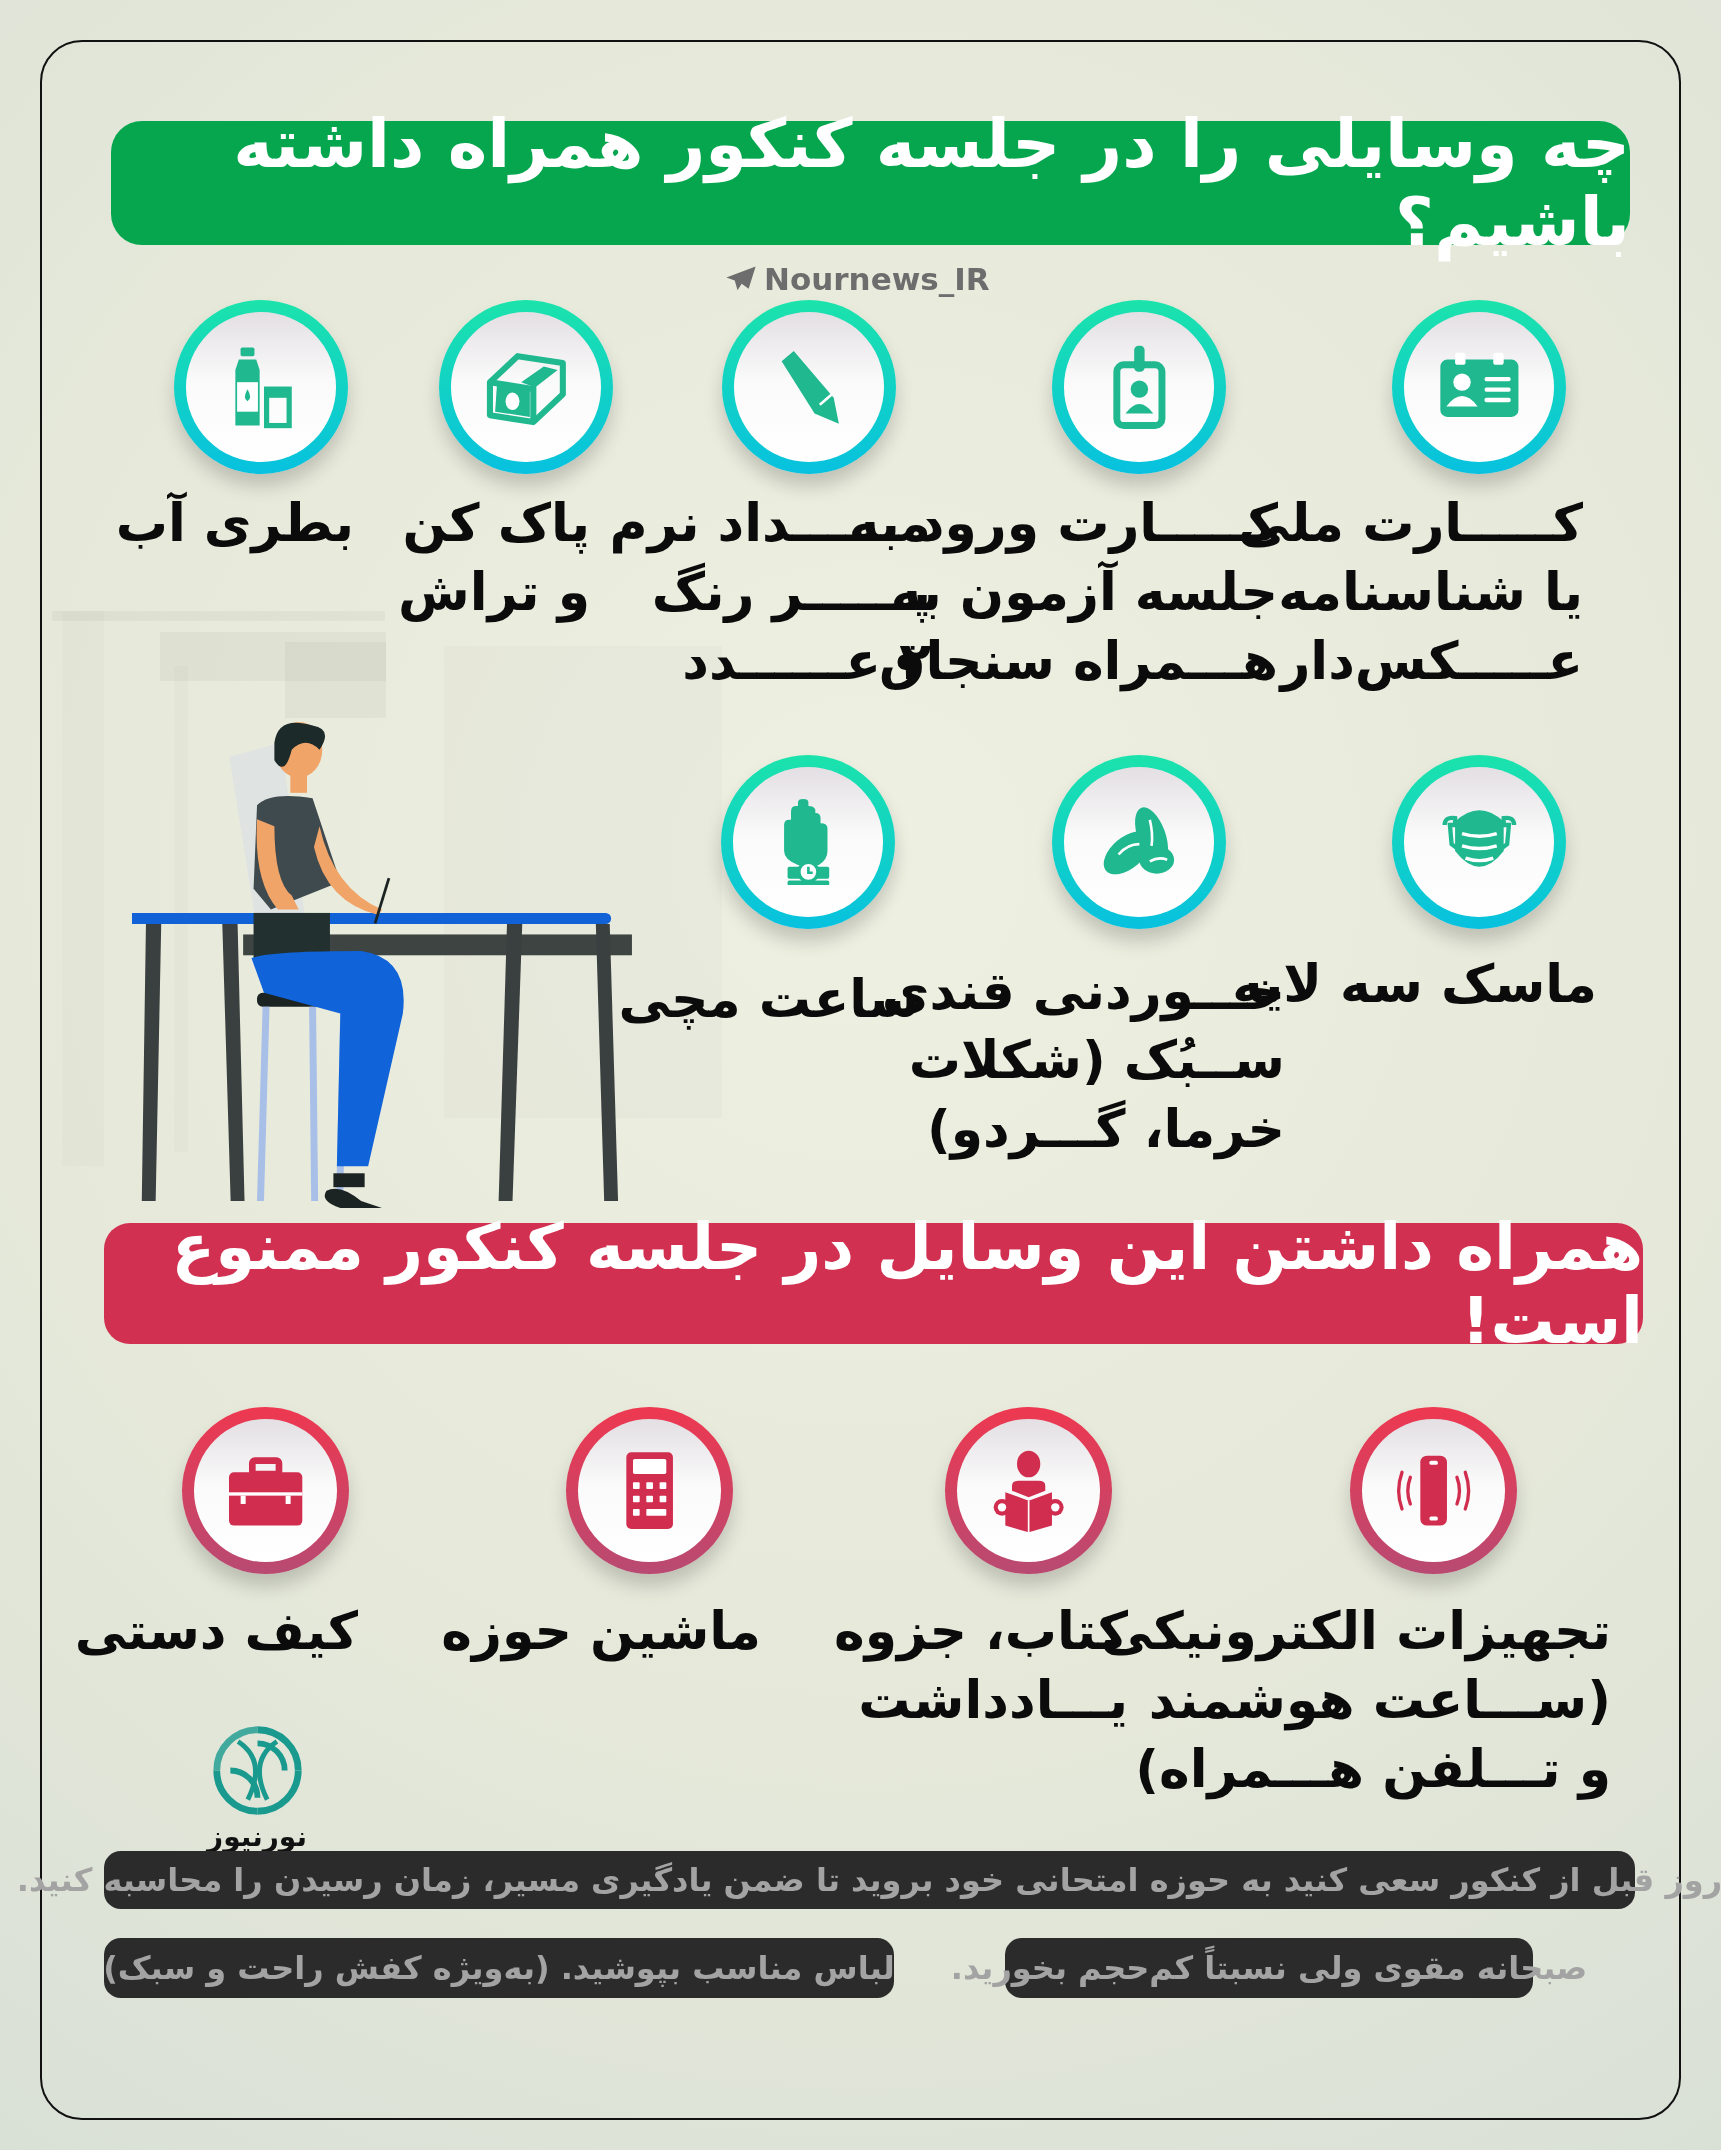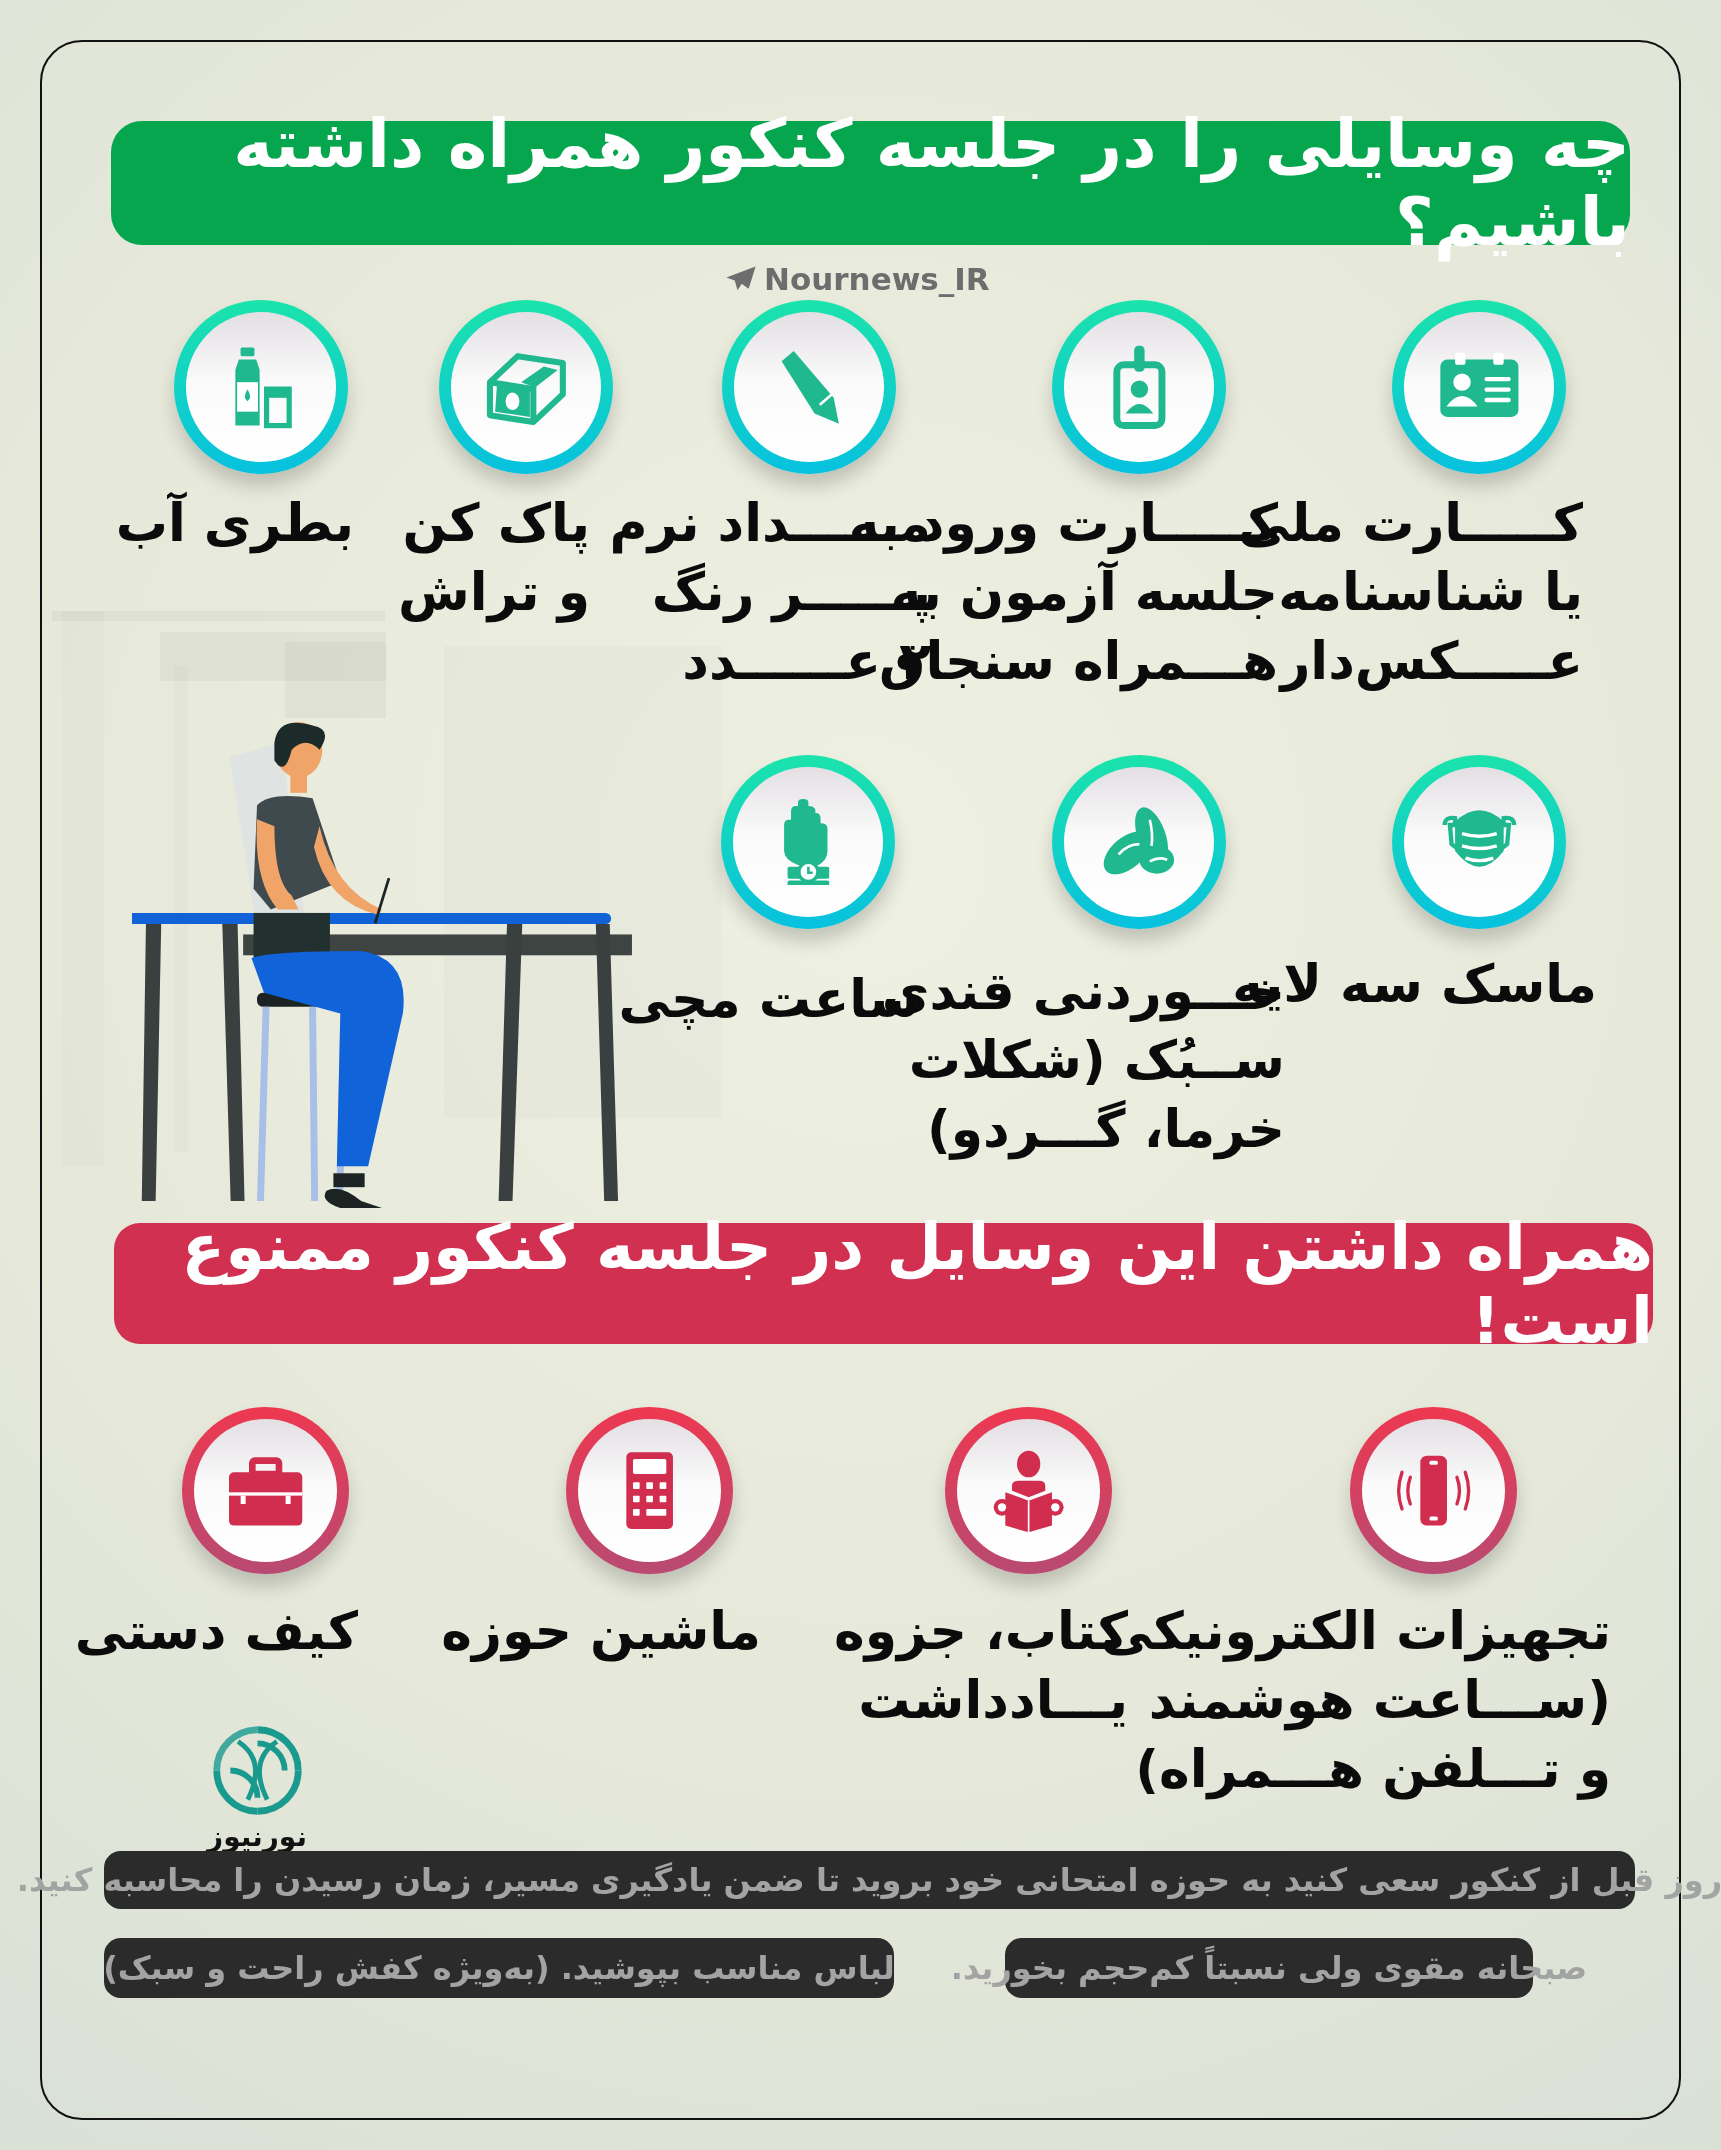--- a/index.html
+++ b/index.html
@@ -11,21 +11,21 @@
   .frame {
     position:absolute; left:40px; top:40px; width:1641px; height:2080px;
     border:2.1px solid #111; border-radius:42px; box-sizing:border-box;
   }
   .bgshape { position:absolute; background:rgba(150,150,140,0.10); }
   .banner {
     position:absolute; display:flex; align-items:center; justify-content:flex-end;
     color:#fff; font-weight:bold; direction:rtl;
   }
   .banner-green { left:111px; top:121px; width:1519px; height:124px; background:#06a64f; border-radius:31px; font-size:67px; }
-  .banner-red { left:114px; top:1223px; width:1539px; height:121px; background:#d13050; border-radius:26px; font-size:64px; }
+  .banner-red { left:104px; top:1223px; width:1539px; height:121px; background:#d13050; border-radius:26px; font-size:64px; }
   .watermark {
     position:absolute; left:725px; top:258px; height:42px; display:flex; align-items:center; gap:7px;
     color:#6d6d6d; font-family:"DejaVu Sans", sans-serif; font-weight:bold; font-size:31px; direction:ltr;
   }
   .circle {
     position:absolute; width:174px; height:174px; border-radius:50%;
     box-shadow: 0 12.5px 18px rgba(0,0,0,0.18);
     display:flex; align-items:center; justify-content:center;
   }
   .circle.green { background:linear-gradient(180deg,#1be3ab 0%,#07c1df 100%); }

